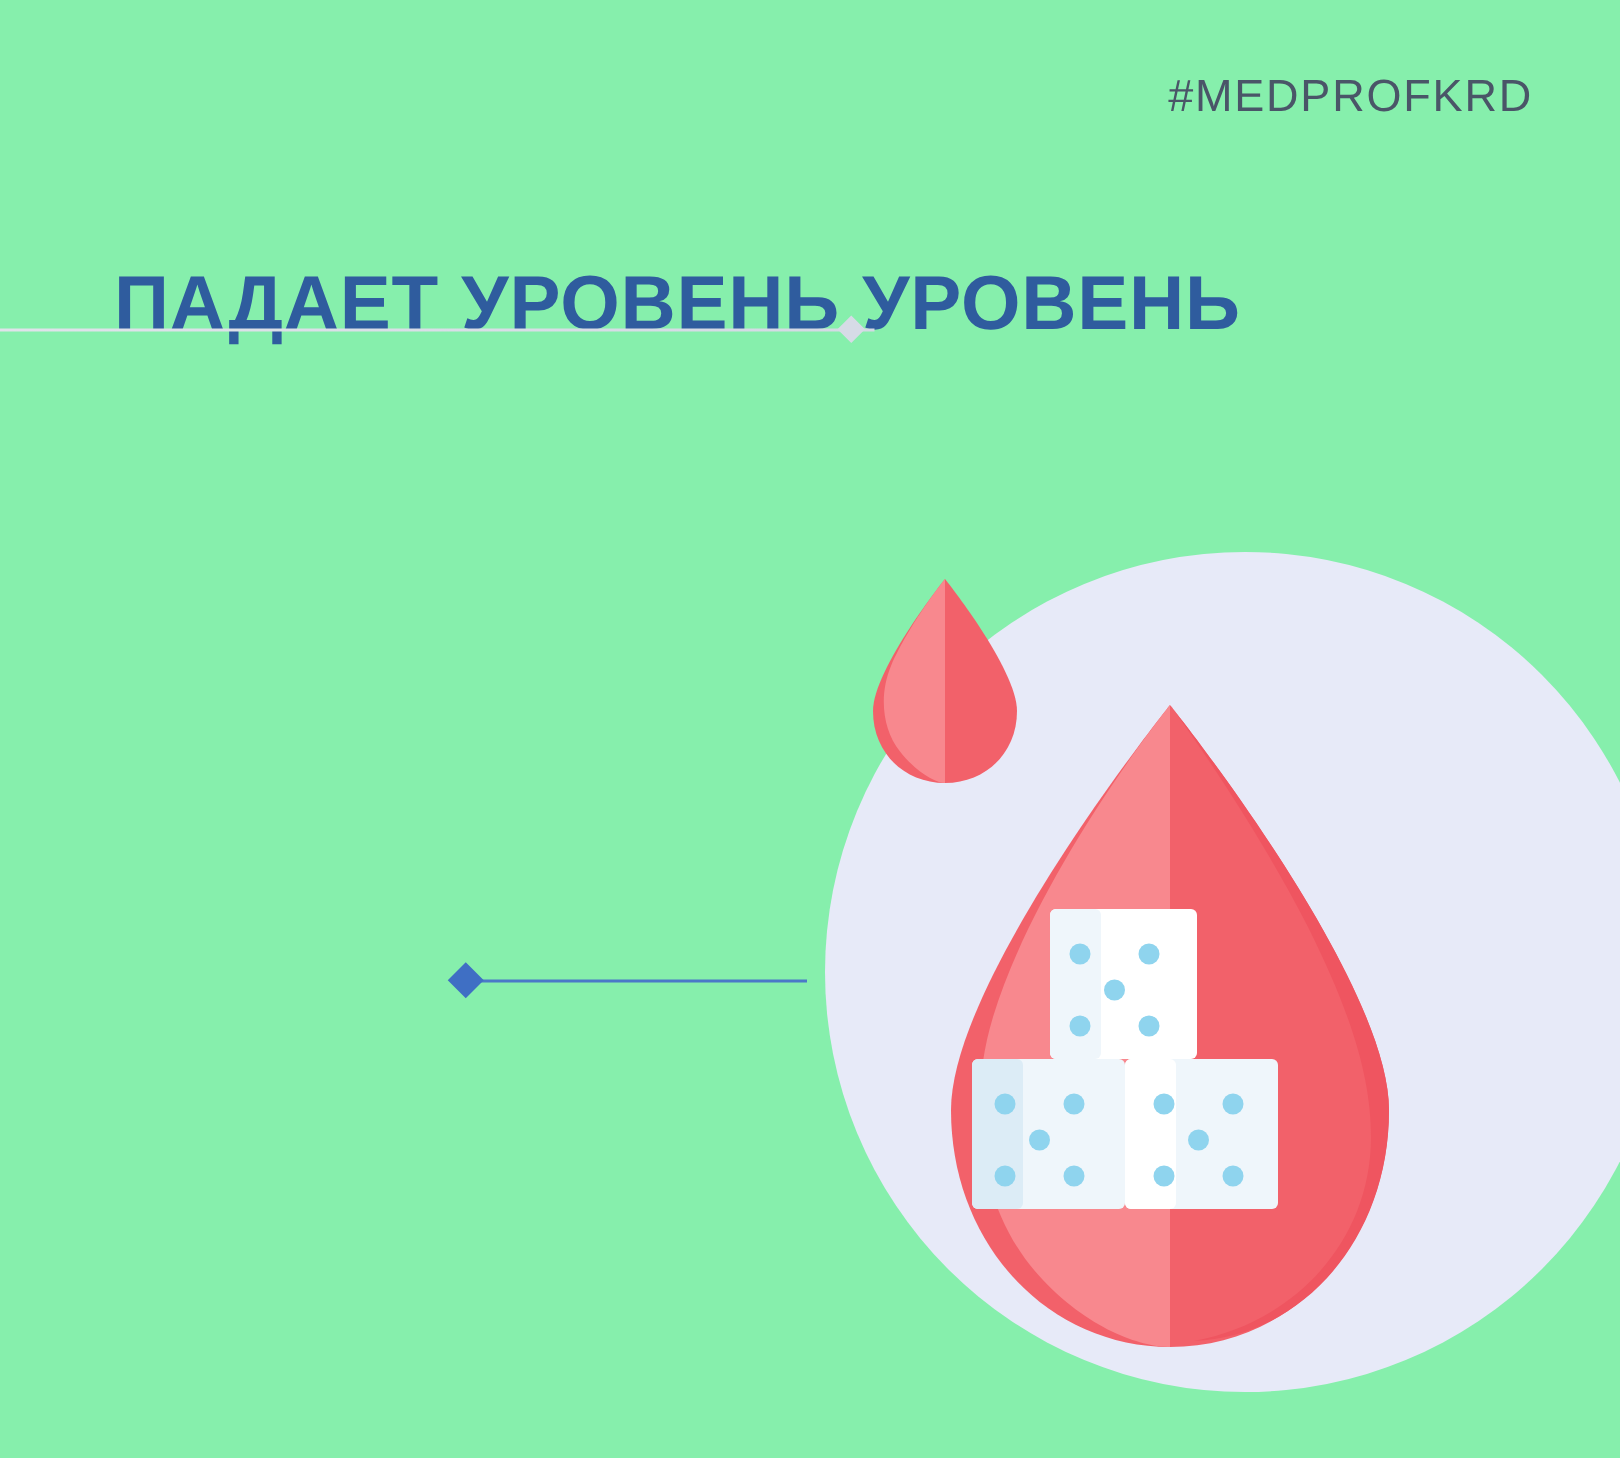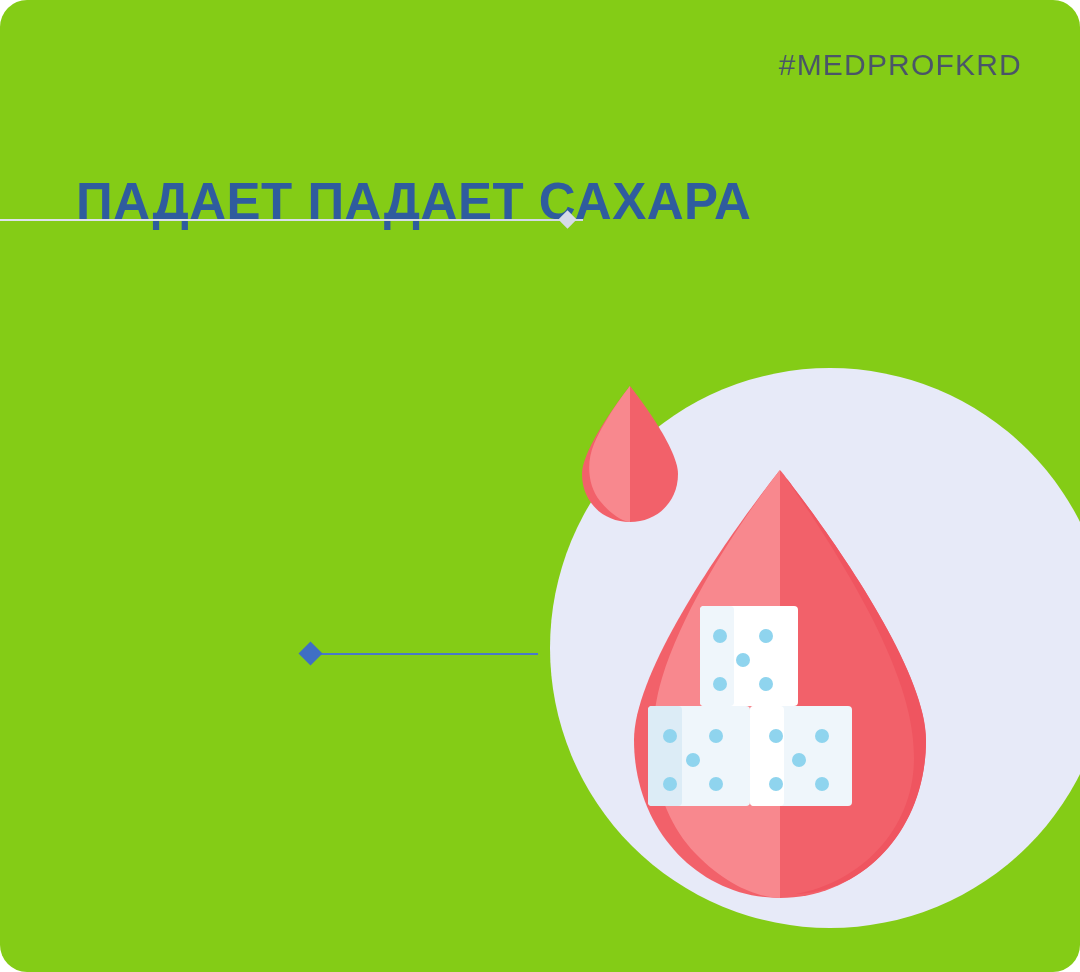--- a/index.html
+++ b/index.html
@@ -11,22 +11,21 @@
     width: 1080px;
     height: 972px;
     position: relative;
     overflow: hidden;
     font-family: "Liberation Sans", sans-serif;
   }
 
   .canvas {
     position: absolute;
     inset: 0;
-    background: #84cc16;
-    border-radius: 27px;
+    background: #86efac;
   }
 
   
   .hashtag {
     position: absolute;
     top: 48px;
     right: 58px;
     font-family: "Liberation Sans", sans-serif;
     font-size: 30px;
     font-weight: 500;
@@ -111,21 +110,21 @@
     display: block;
   }
 </style>
 </head>
 <body>
 
 <div class="canvas">
 
   <div class="hashtag">#MEDPROFKRD</div>
 
-  <h1 class="title">ПАДАЕТ ПАДАЕТ САХАРА</h1>
+  <h1 class="title">ПАДАЕТ УРОВЕНЬ УРОВЕНЬ</h1>
 
   <div class="divider"></div>
   <div class="divider-diamond"></div>
 
 
   <div class="connector-line"></div>
   <div class="connector-diamond"></div>
 
   <div class="illustration">
     <svg width="560" height="560" viewBox="0 0 560 560" xmlns="http://www.w3.org/2000/svg">

